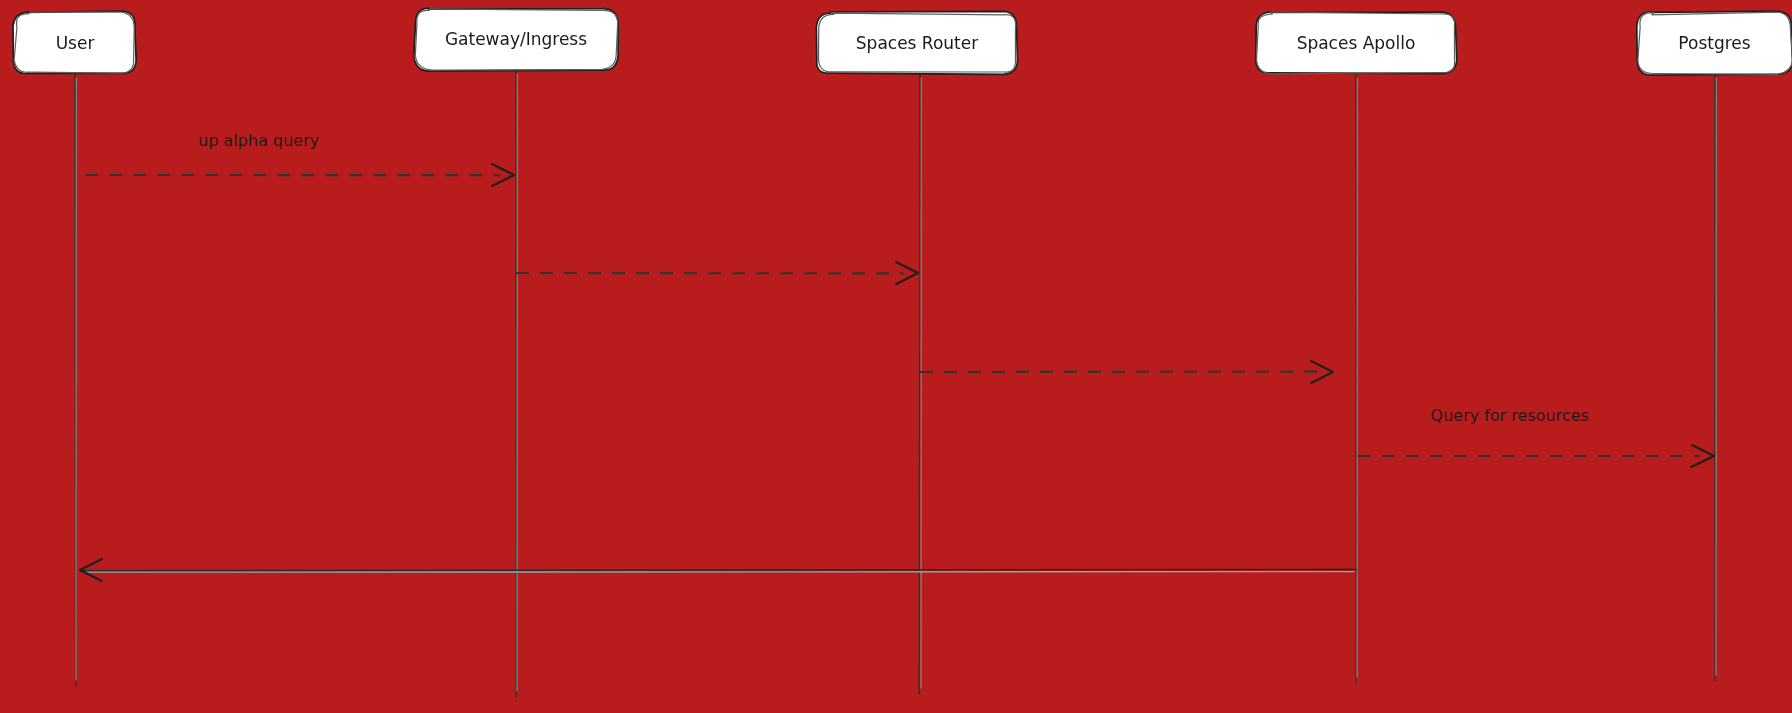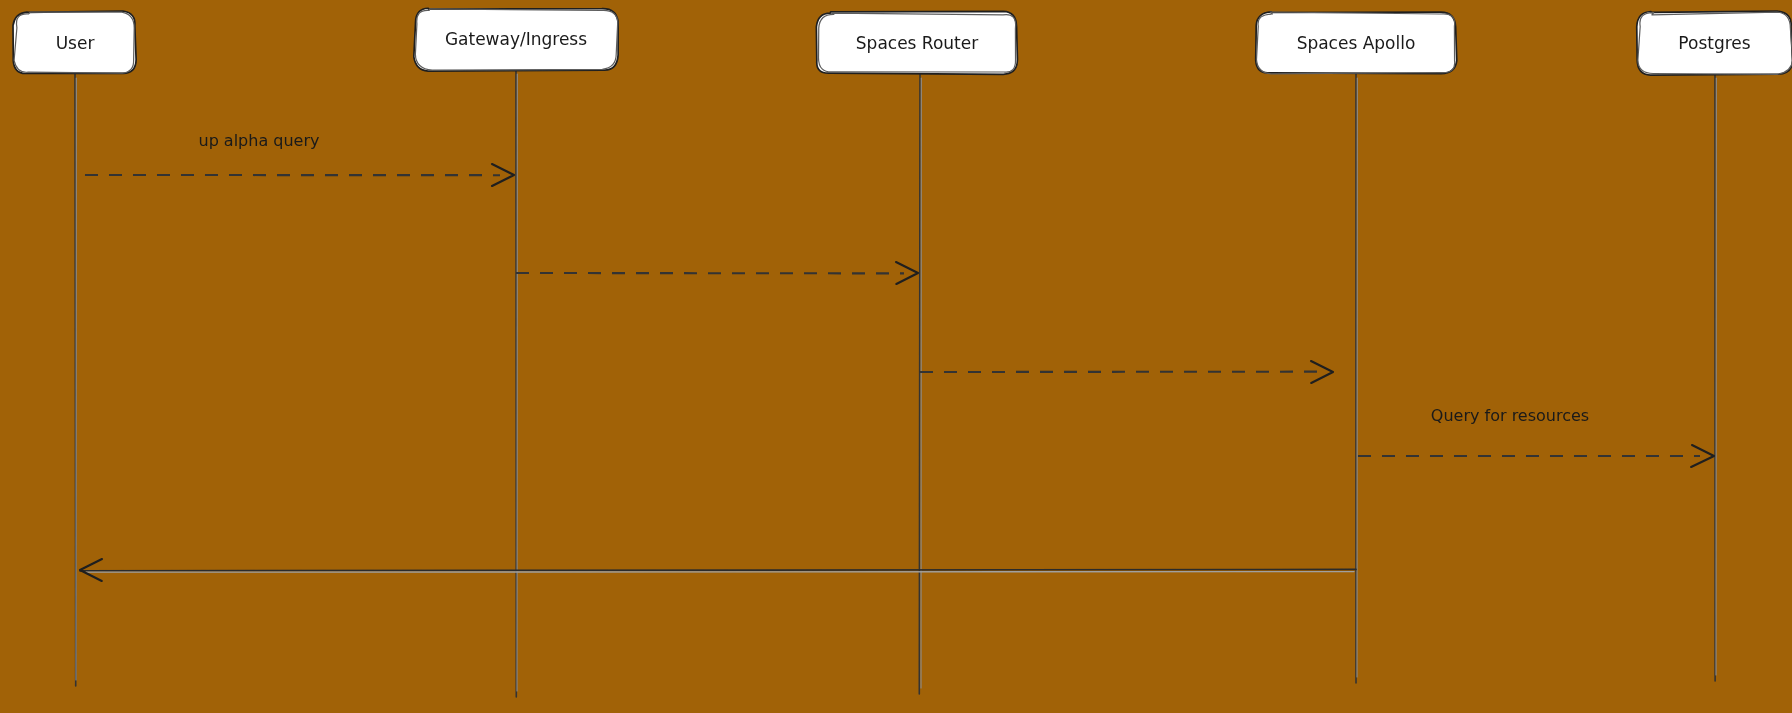--- a/index.html
+++ b/index.html
@@ -8,21 +8,21 @@
     padding: 0;
     background: #ffffff;
   }
   body {
     font-family: "DejaVu Sans", "Liberation Sans", sans-serif;
   }
   #diagram-root {
     position: relative;
     width: 1792px;
     height: 713px;
-    background: #a16207;
+    background: #b91c1c;
     overflow: hidden;
   }
   #diagram-svg {
     position: absolute;
     top: 0;
     left: 0;
     width: 1792px;
     height: 713px;
   }
   .participant-label {

